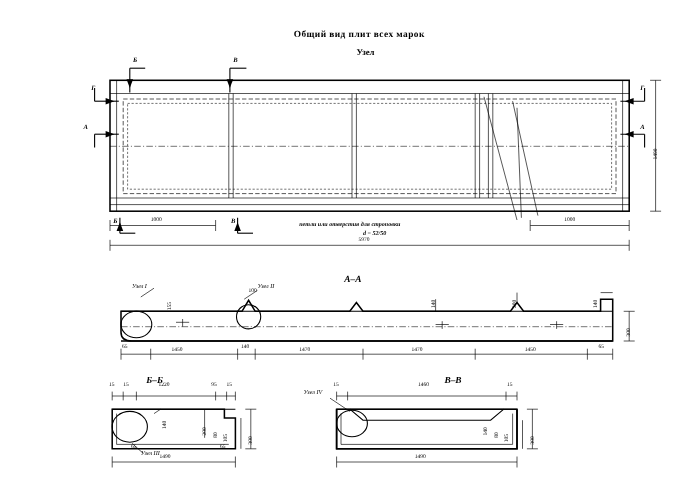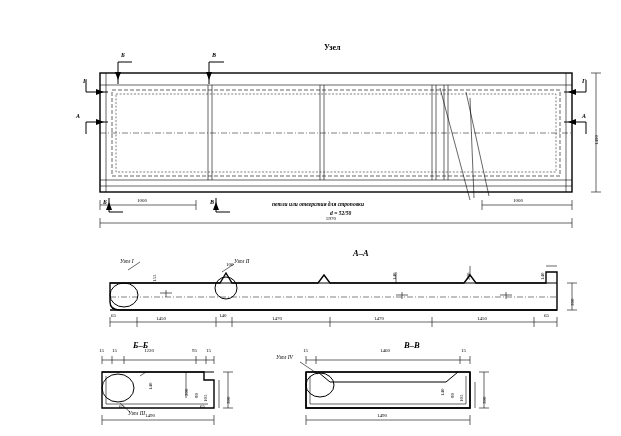--- a/index.html
+++ b/index.html
@@ -22,20 +22,21 @@
   .thick{stroke-width:1.4;}
   .dash{stroke-dasharray:4 2;stroke-width:.6;}
   .dashfine{stroke-dasharray:2 1.6;stroke-width:.5;}
   .dashdot{stroke-dasharray:6 2 1 2;stroke-width:.5;}
 </style>
 </head>
 <body>
 
 <div class="sheet">
 
+  <div class="t title" style="left:267px;top:26px;">Общий вид плит всех марок</div>
   <div class="t sub" style="left:324px;top:43px;">Узел</div>
 
   <svg width="621" height="436">
 
     <rect class="ln thick" x="100" y="73" width="472" height="119"></rect>
 
     <line class="ln thin" x1="100" y1="85" x2="572" y2="85"></line>
     <line class="ln thin" x1="100" y1="180" x2="572" y2="180"></line>
     <line class="ln thin" x1="100" y1="186" x2="572" y2="186"></line>
 
@@ -239,21 +240,21 @@
   <div class="t lblb" style="left:210px;top:199px;">В</div>
 
   <div class="t dim" style="left:137px;top:198px;">1000</div>
   <div class="t dim" style="left:513px;top:198px;">1000</div>
   <div class="t dim" style="left:326px;top:216px;">5970</div>
   <div class="dimv t" style="left:594px;top:145px;">1490</div>
 
   <div class="t note" style="left:272px;top:201px;">петли или отверстия для строповки</div>
   <div class="t note" style="left:330px;top:210px;">d = 52/50</div>
 
-  <div class="t sec" style="left:313px;top:248px;margin-left:40px;">А–А</div>
+  <div class="t sec" style="left:313px;top:248px;">А–А</div>
   <div class="t sec" style="left:133px;top:340px;font-style:italic;">Б–Б</div>
   <div class="t sec" style="left:379px;top:340px;margin-left:25px;">В–В</div>
 
   <div class="t lbl" style="left:120px;top:258px;">Узел I</div>
   <div class="t lbl" style="left:234px;top:258px;">Узел II</div>
   <div class="t lbl" style="left:128px;top:410px;">Узел III</div>
   <div class="t lbl" style="left:276px;top:354px;">Узел IV</div>
 
   <div class="t dim" style="left:156px;top:316px;">1450</div>
   <div class="t dim" style="left:272px;top:316px;">1470</div>

